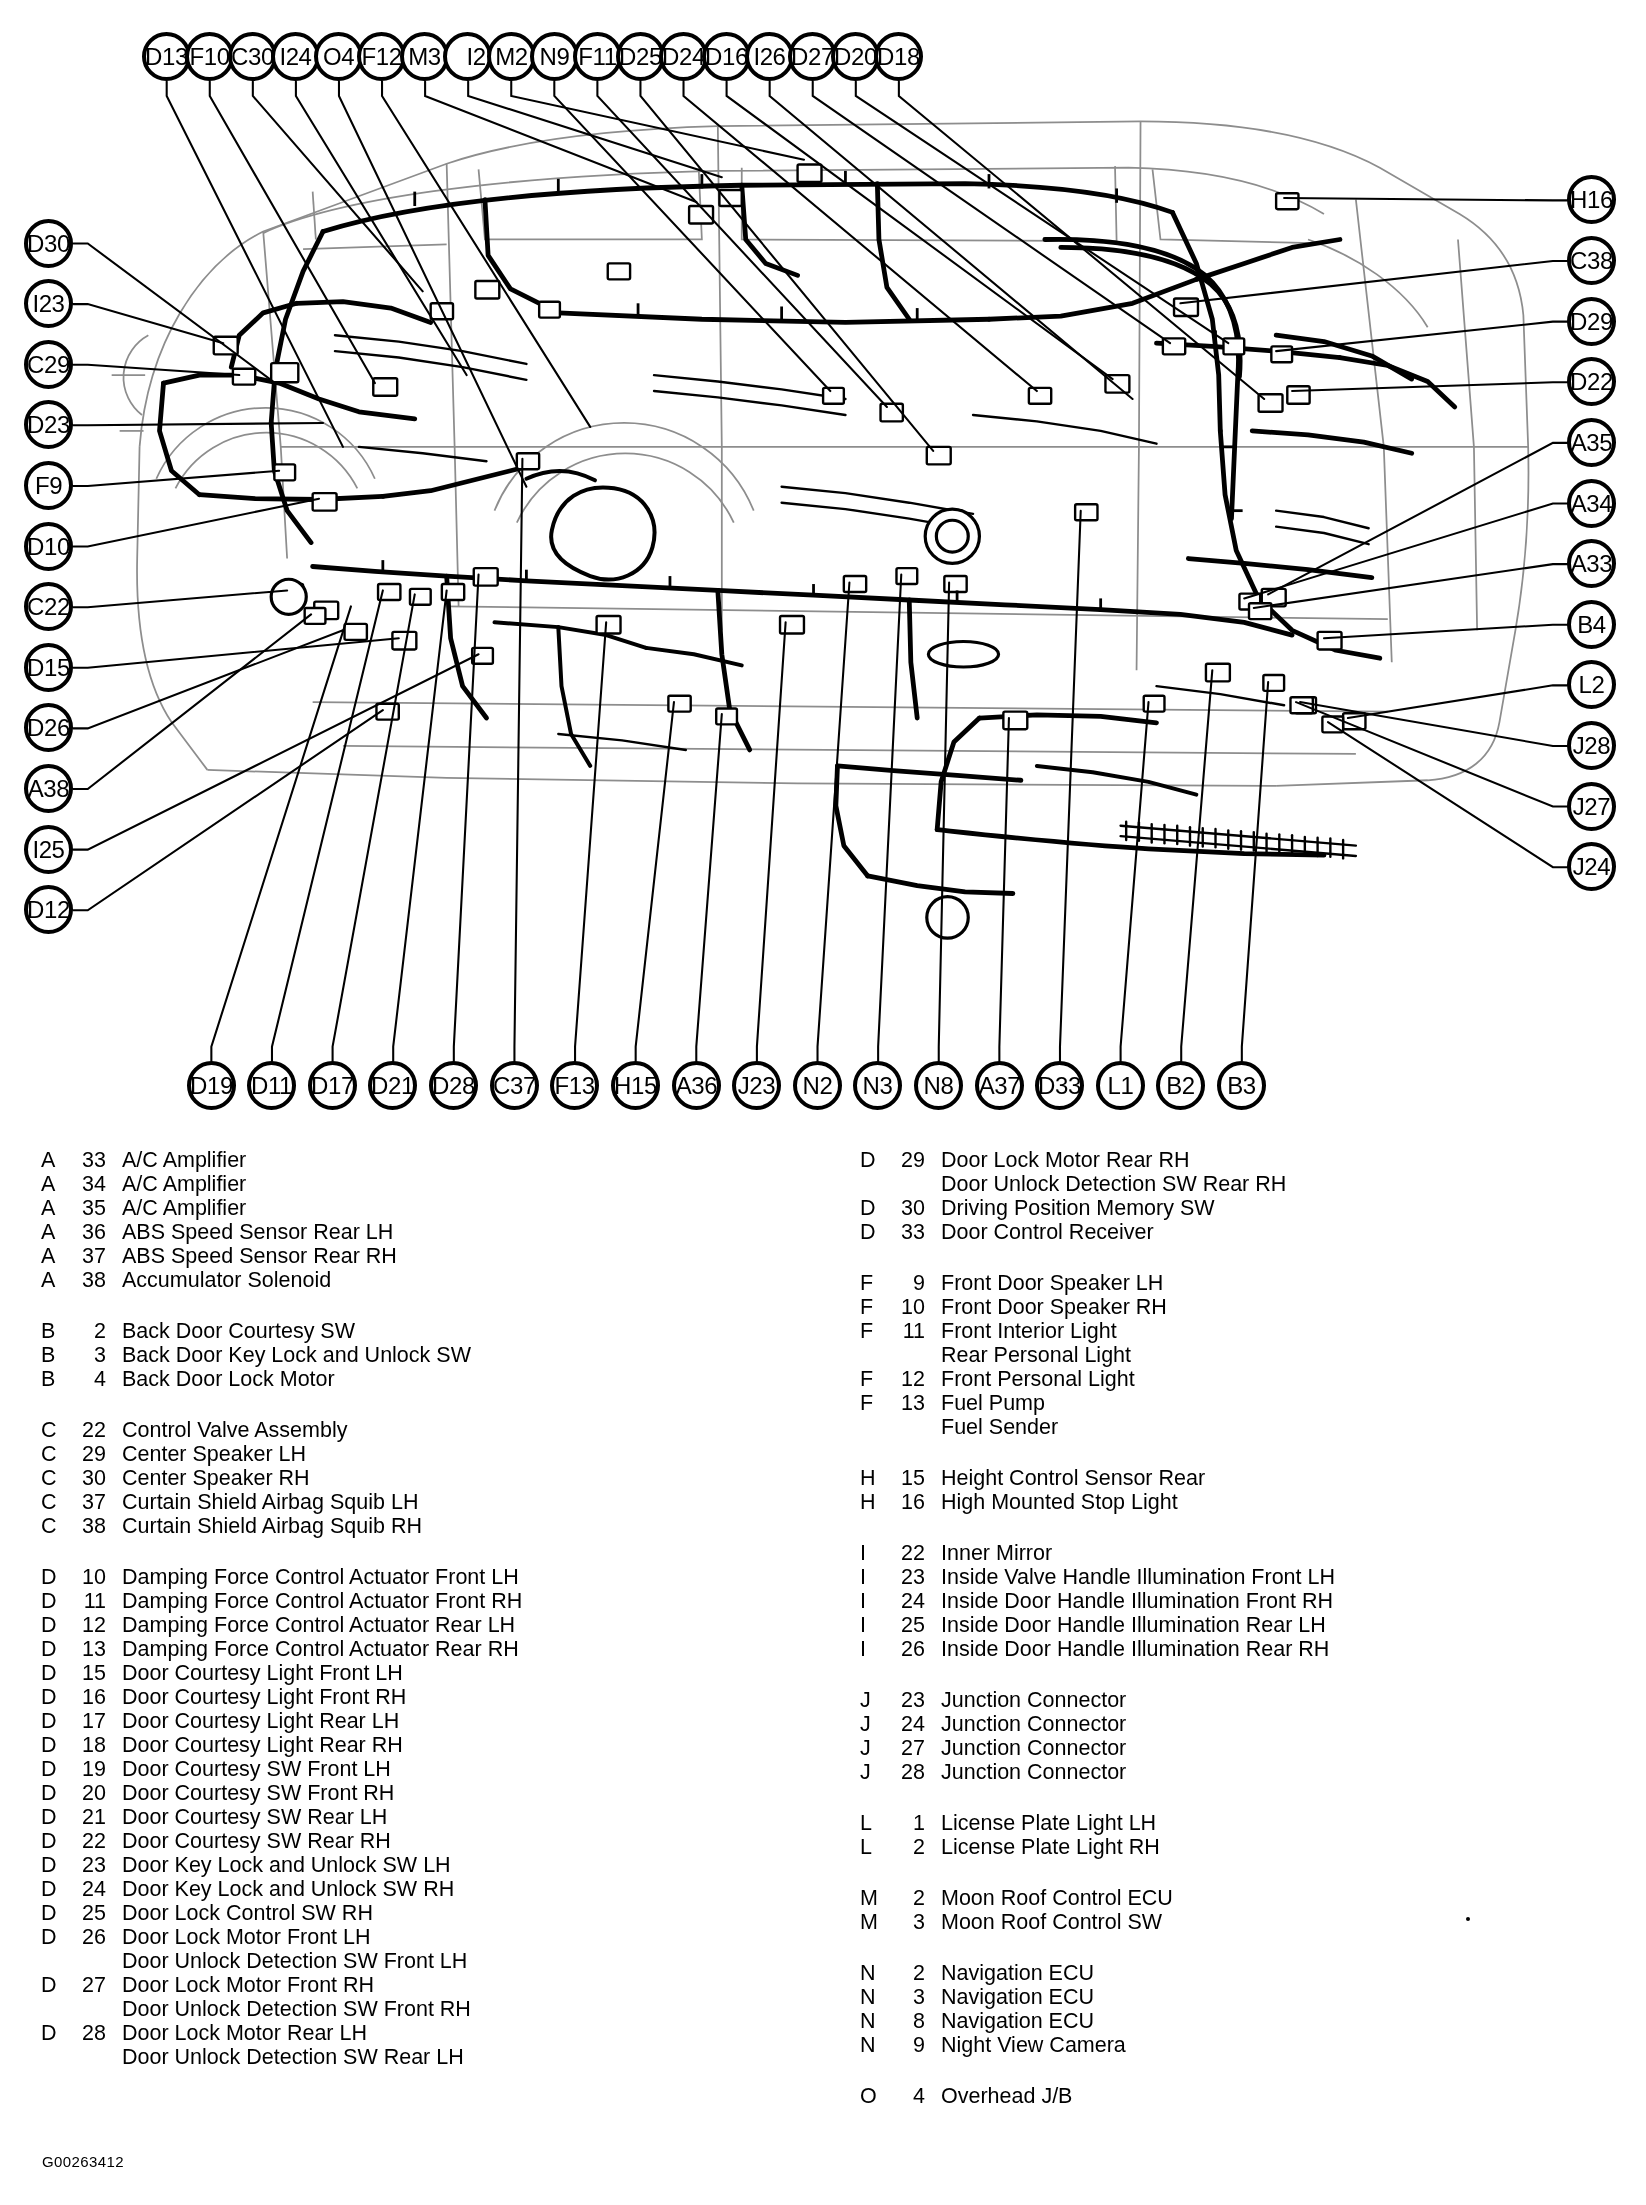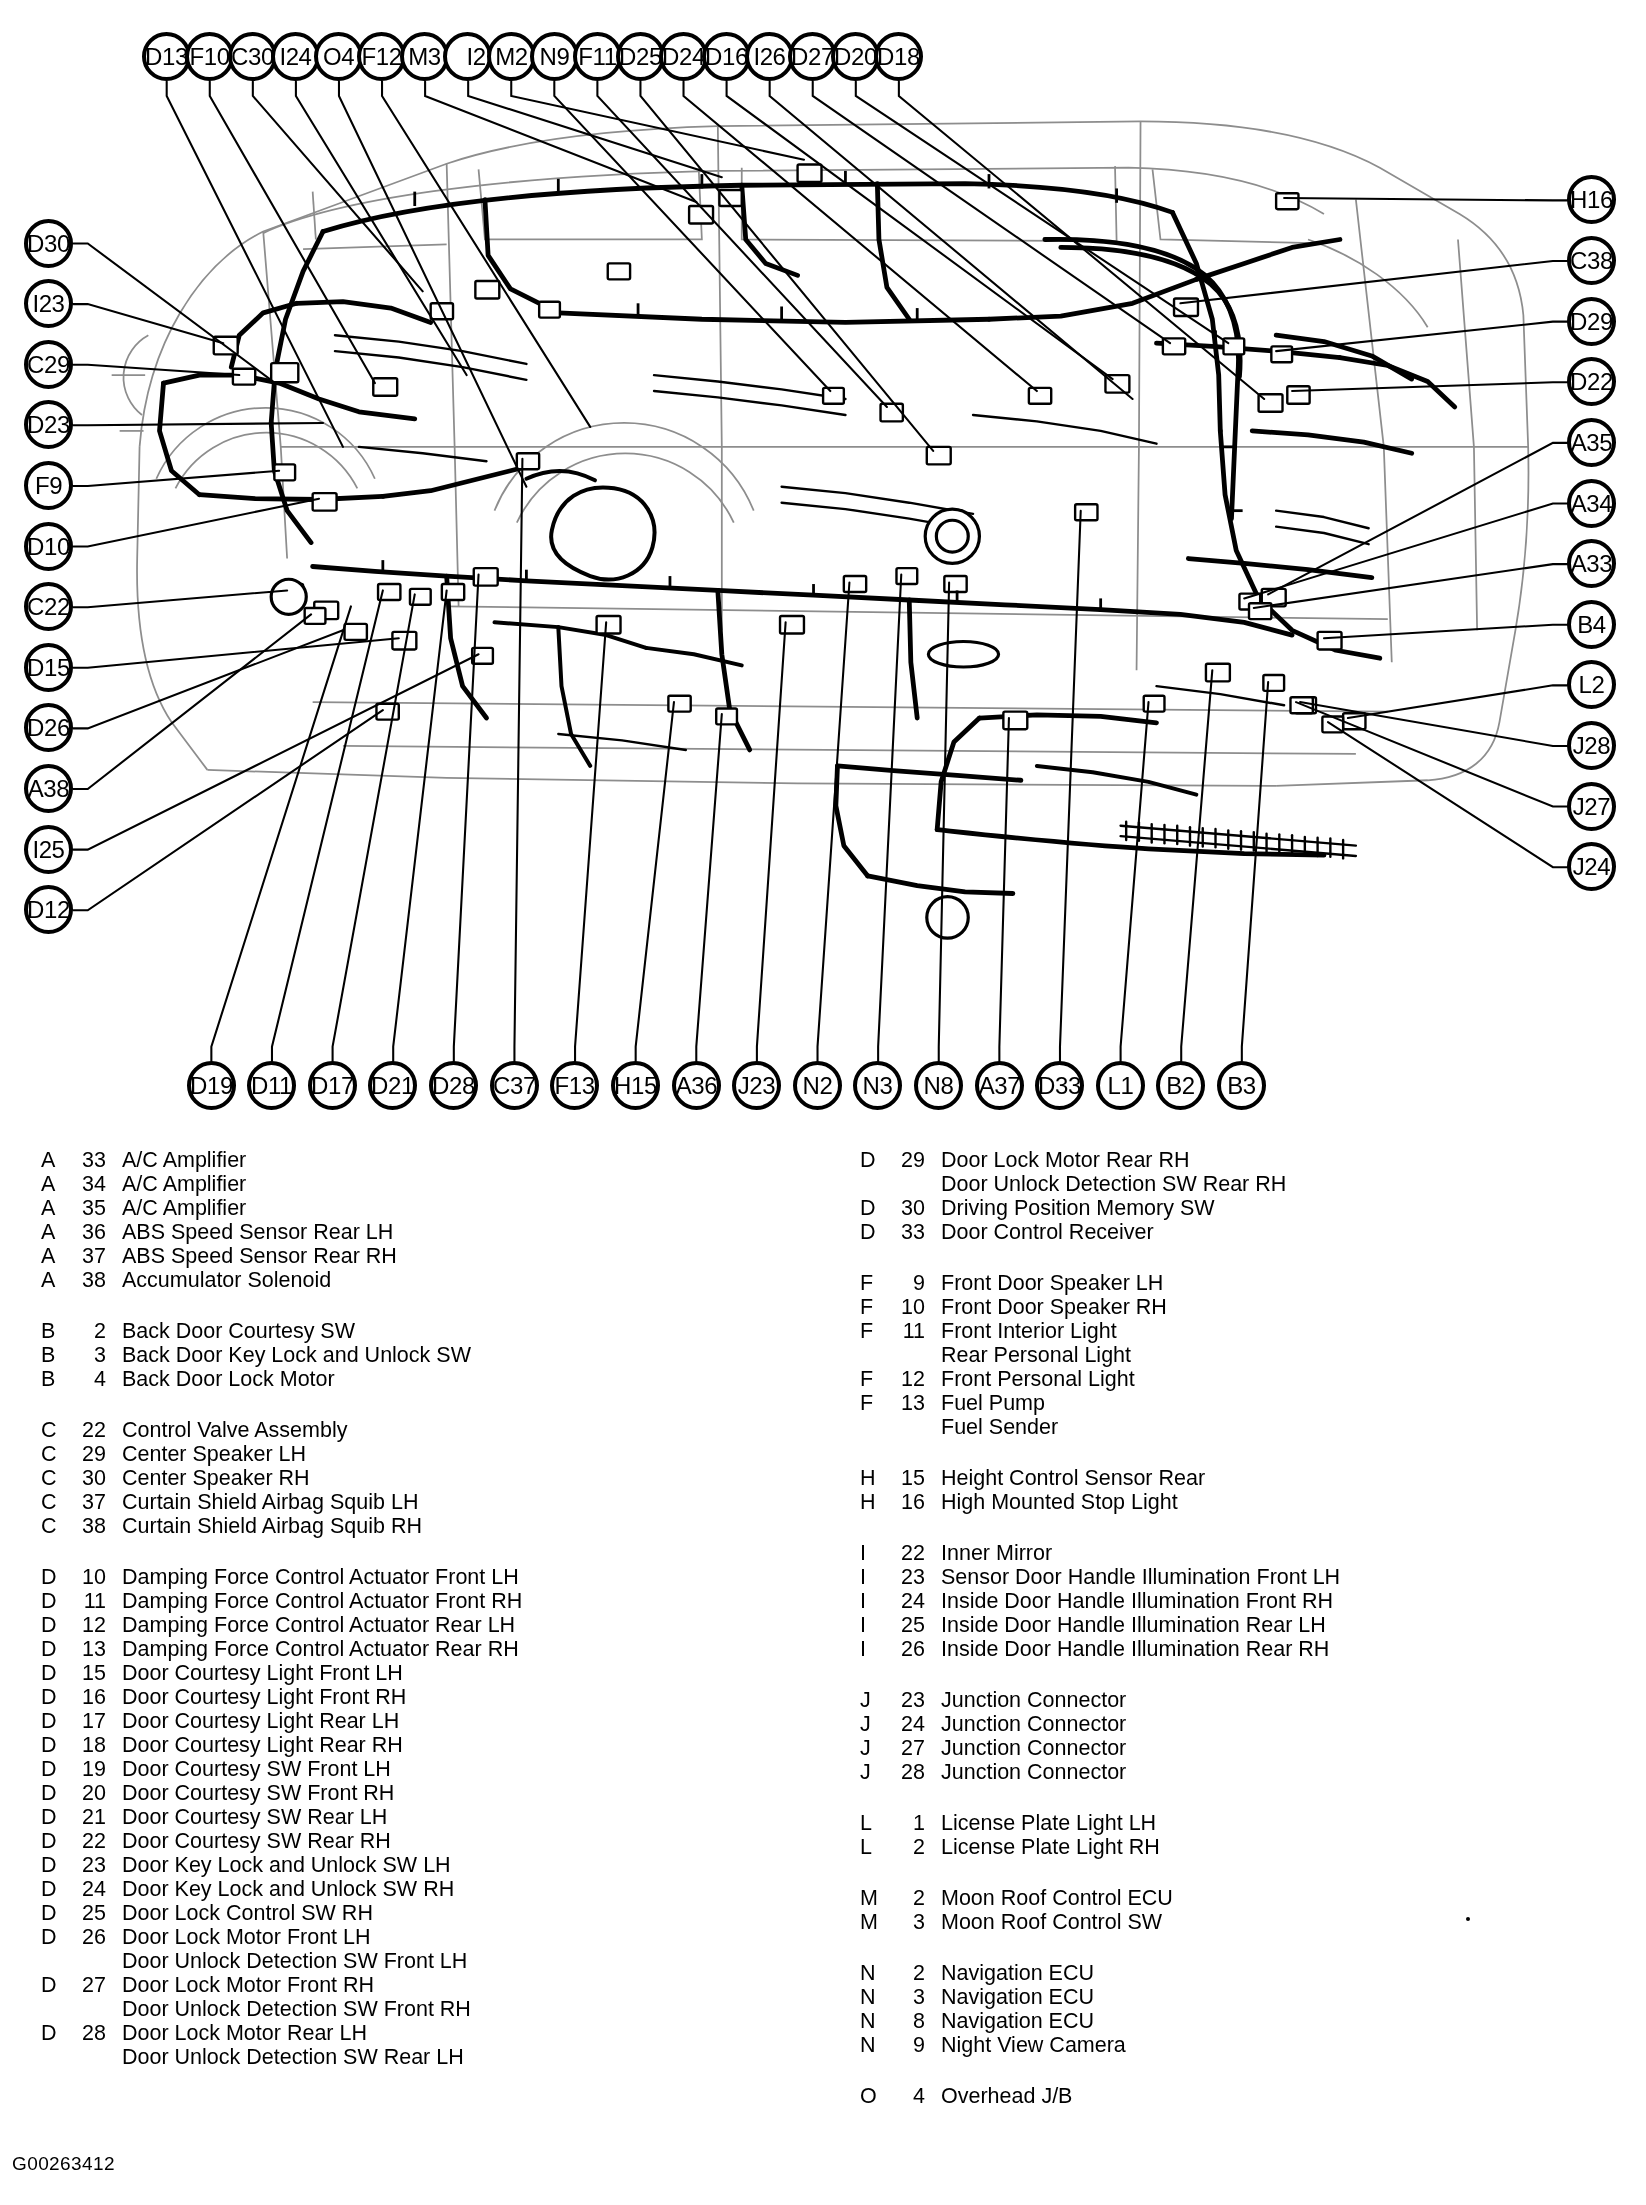--- a/index.html
+++ b/index.html
@@ -89,23 +89,23 @@
   .lg-desc {
     font-size: 21.5px;
     line-height: 24px;
     padding-left: 8px;
   }
   .lg-cont .lg-letter, .lg-cont .lg-num { visibility: hidden; }
 
   
   #doc-code {
     position: absolute;
-    left: 12px;
+    left: 42px;
     top: 2153px;
-    font-size: 19px;
+    font-size: 15px;
     letter-spacing: 0.4px;
   }
   #page-dot {
     position: absolute;
     left: 1466px;
     top: 1917px;
     width: 4px;
     height: 4px;
     background: #000;
     border-radius: 50%;
@@ -870,21 +870,21 @@
       </div>
       <div class="legend-group">
         <div class="legend-row">
           <span class="lg-letter">I</span>
           <span class="lg-num">22</span>
           <span class="lg-desc">Inner Mirror</span>
         </div>
         <div class="legend-row">
           <span class="lg-letter">I</span>
           <span class="lg-num">23</span>
-          <span class="lg-desc">Sensor Door Handle Illumination Front LH</span>
+          <span class="lg-desc">Inside Valve Handle Illumination Front LH</span>
         </div>
         <div class="legend-row">
           <span class="lg-letter">I</span>
           <span class="lg-num">24</span>
           <span class="lg-desc">Inside Door Handle Illumination Front RH</span>
         </div>
         <div class="legend-row">
           <span class="lg-letter">I</span>
           <span class="lg-num">25</span>
           <span class="lg-desc">Inside Door Handle Illumination Rear LH</span>

